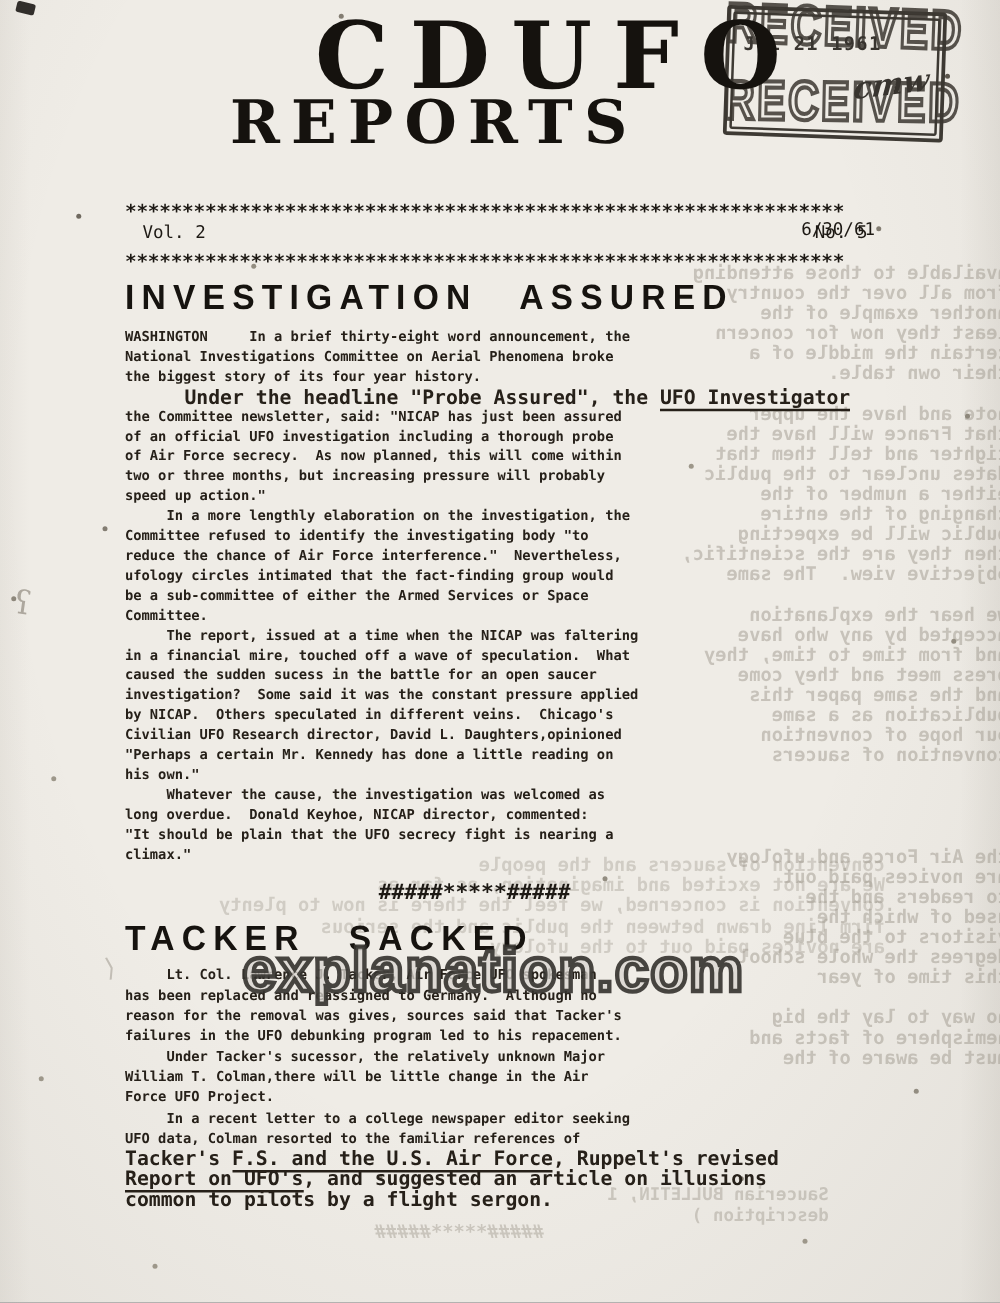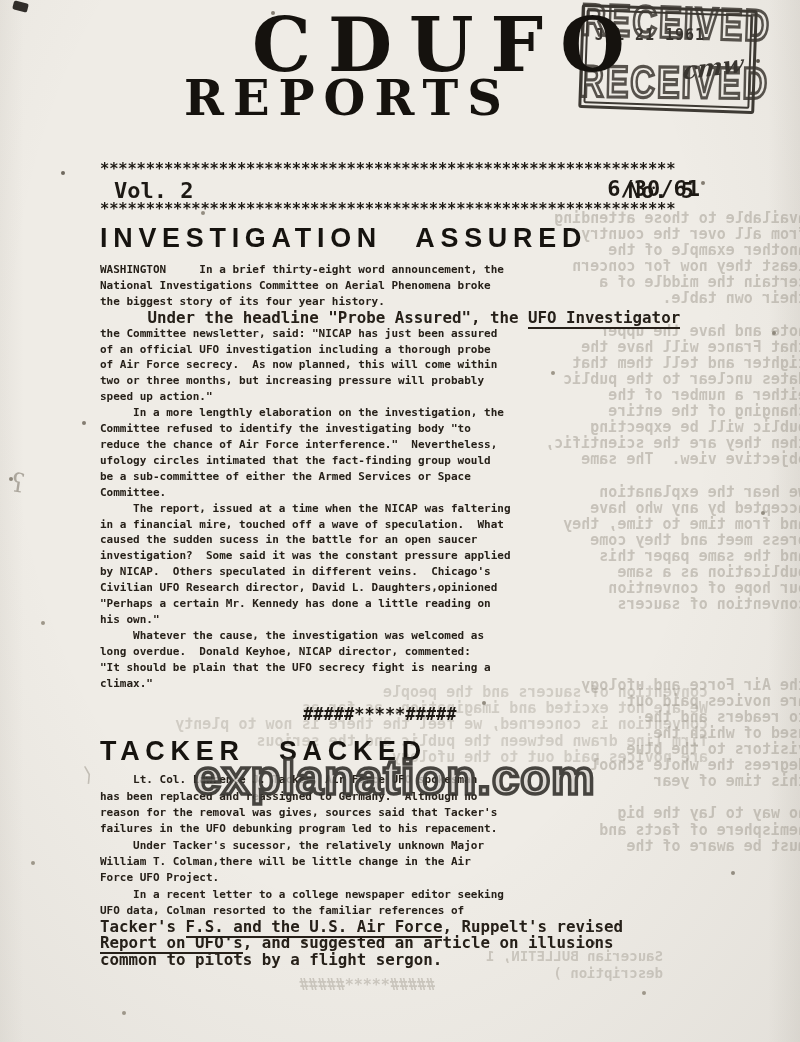--- a/index.html
+++ b/index.html
@@ -46,21 +46,21 @@
     color:transparent;-webkit-text-stroke:2.5px rgba(35,31,25,.85);transform:scaleY(1.3);}
   .stamp .word-a{top:-4px;}
   .stamp .word-b{top:56px;transform:scaleY(1.3) rotate(-1deg);}
   .stamp .date{position:absolute;left:14px;top:20px;font-size:15px;font-weight:700;
     font-family:"DejaVu Sans Mono",monospace;color:#201c17;transform:rotate(-2deg);letter-spacing:1px;}
   .stamp .initials{position:absolute;right:12px;top:44px;font-family:"DejaVu Serif",serif;
     font-style:italic;font-weight:bold;font-size:24px;color:#201c17;transform:rotate(-9deg) skewX(-12deg);}
   
   .masthead{position:absolute;left:100px;top:160px;width:600px;z-index:3;}
   .stars{font-size:15.5px;font-weight:700;letter-spacing:-0.2px;white-space:pre;color:#1d1914;}
-  .volrow{position:relative;height:22px;font-size:22px;font-weight:700;color:#1d1914;}
+  .volrow{position:relative;height:22px;font-size:14px;font-weight:400;color:#1d1914;}
   .vol{position:absolute;left:14px;top:0;}
   .issue-date{position:absolute;left:0;right:0;text-align:right;top:-2px;}
   .issue-no{position:absolute;right:6px;top:0;}
   
   .column{position:absolute;left:100px;top:222px;width:610px;z-index:3;}
   .headline{font-family:"Liberation Sans",sans-serif;font-weight:700;font-size:28px;
     letter-spacing:6px;word-spacing:22px;color:#16130f;margin:0 0 8px 0;transform:scaleX(.96);transform-origin:left;}
   .body-block{white-space:pre;font-size:11px;line-height:15.9px;font-weight:700;color:#262019;}
   .a2 .body-block,.a2 .bodyline{line-height:16.3px;}
   .bodyline{white-space:pre;font-size:15.8px;line-height:15.9px;font-weight:700;color:#262019;}

